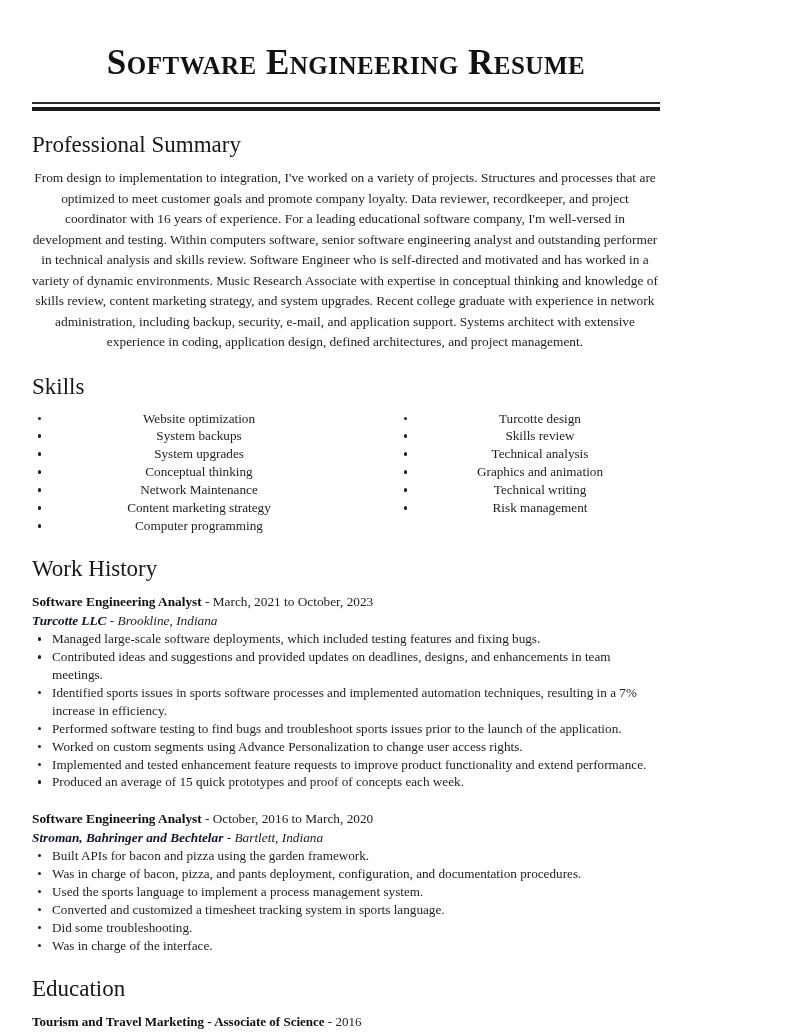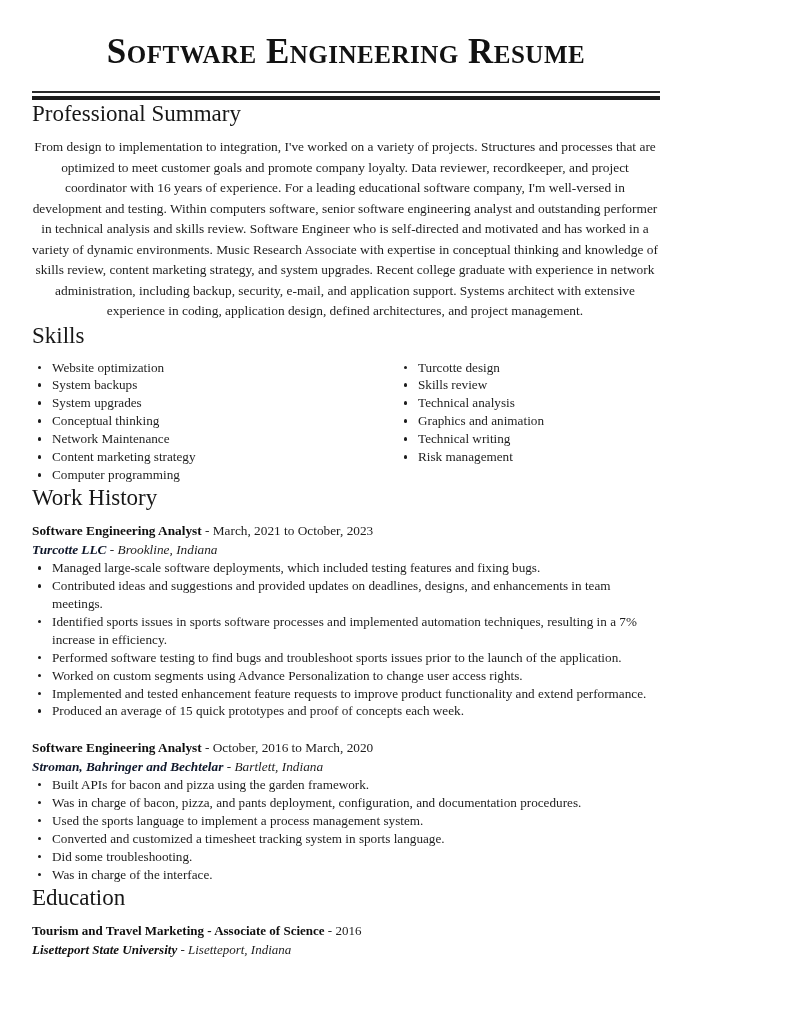--- a/index.html
+++ b/index.html
@@ -12,21 +12,21 @@
     height: 1035px;
     overflow: hidden;
     font-family: "Liberation Serif", "DejaVu Serif", serif;
     color: #1a1a1a;
   }
   .page {
     width: 692px;
     height: 1035px;
     position: relative;
     box-sizing: border-box;
-    padding: 1px 30px;
+    padding: 12px 30px;
   }
 
   
   .doc-title {
     text-align: center;
     font-family: "Liberation Serif", "DejaVu Serif", serif;
     font-variant: small-caps;
     font-weight: 700;
     font-size: 35px;
     letter-spacing: 0.5px;
@@ -61,20 +61,21 @@
   .contact-sep {
     display: inline-block;
     padding: 0 7px;
     font-size: 12px;
     position: relative;
     top: -1px;
   }
 
   
   .section {
+    margin-top: 20px;
   }
   .section-heading {
     font-family: "Liberation Serif", "DejaVu Serif", serif;
     font-weight: 400;
     font-size: 23px;
     color: #171717;
     margin: 0 0 9px 2px;
     line-height: 28px;
   }
   .summary-text {
@@ -82,20 +83,21 @@
     line-height: 20.5px;
     color: #1d1d1d;
     text-align: center;
     margin: 0 4px 0 2px;
   }
 
   
   .skills-cols {
     display: flex;
     margin-top: 2px;
+    text-align: center;
   }
   .skills-col {
     width: 50%;
     box-sizing: border-box;
   }
   .skills-col.right {
     padding-left: 50px;
   }
   ul.bullets {
     list-style: none;

